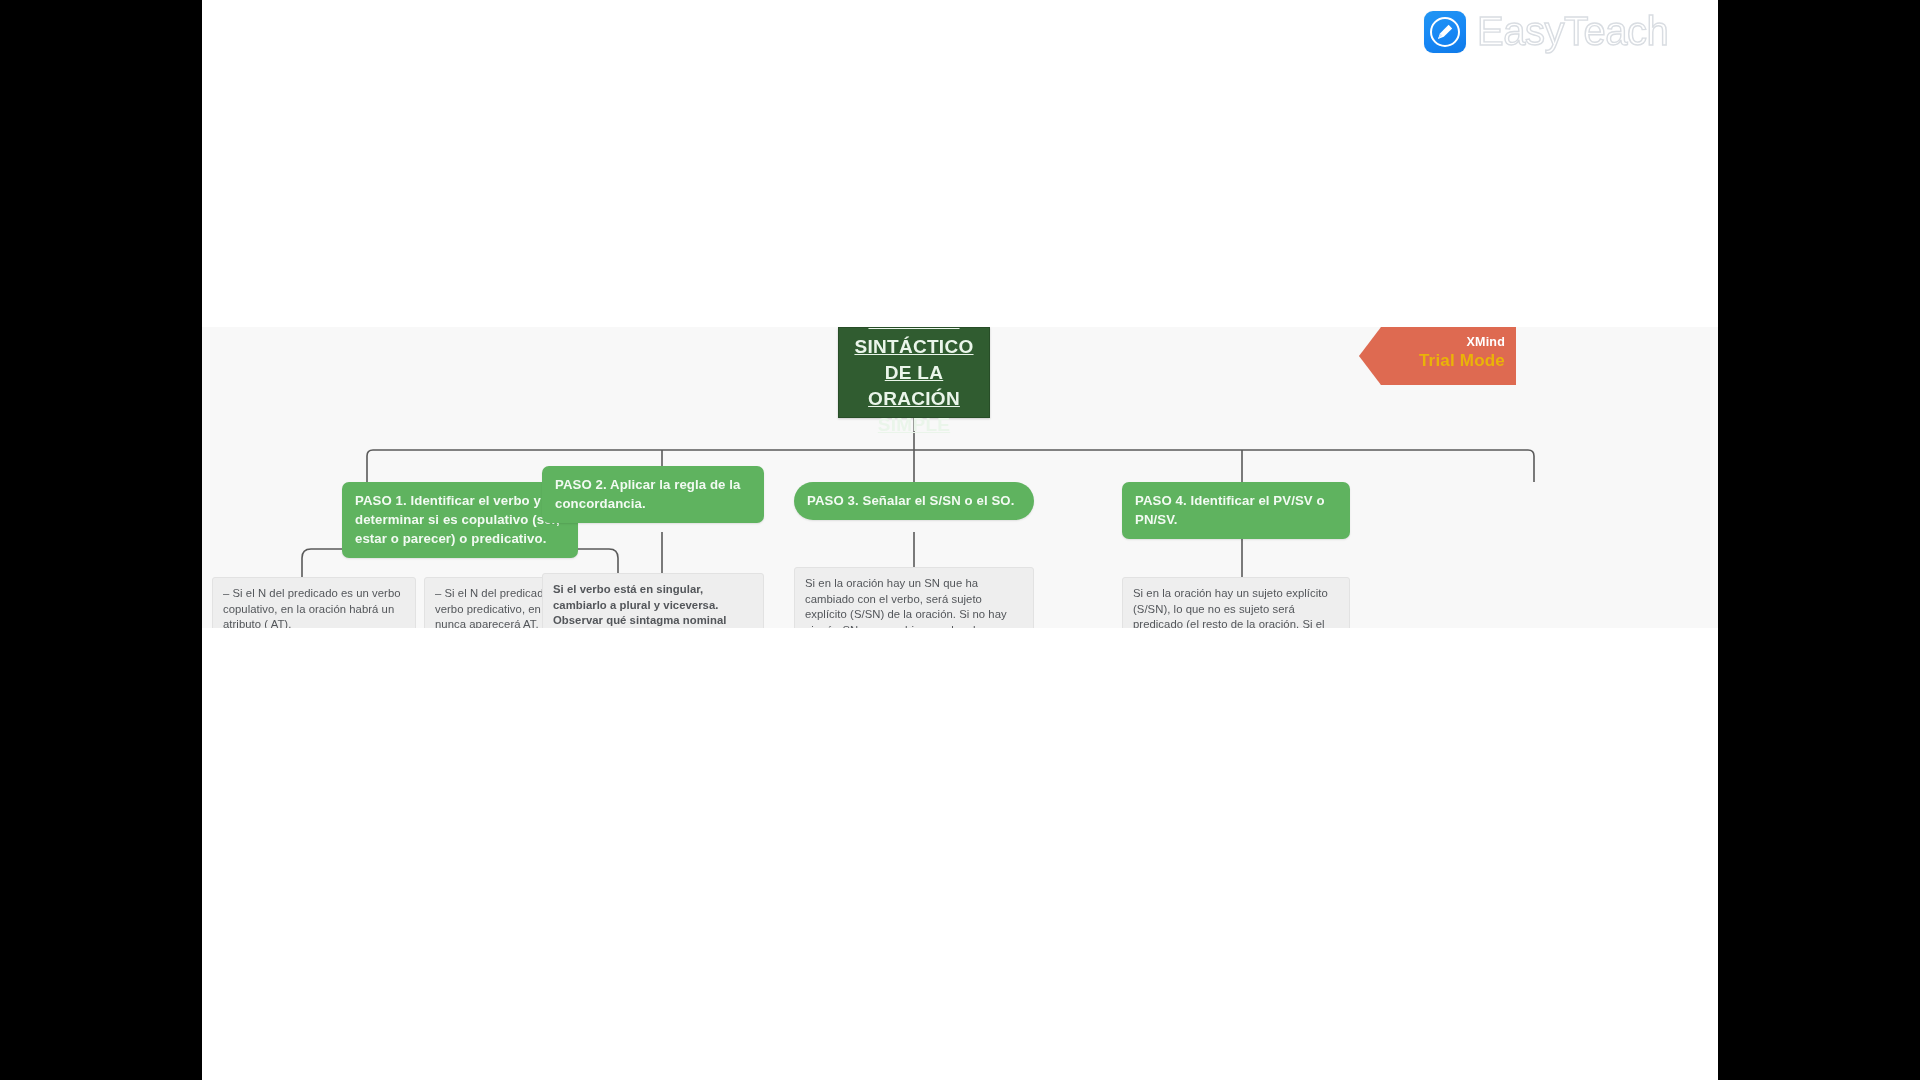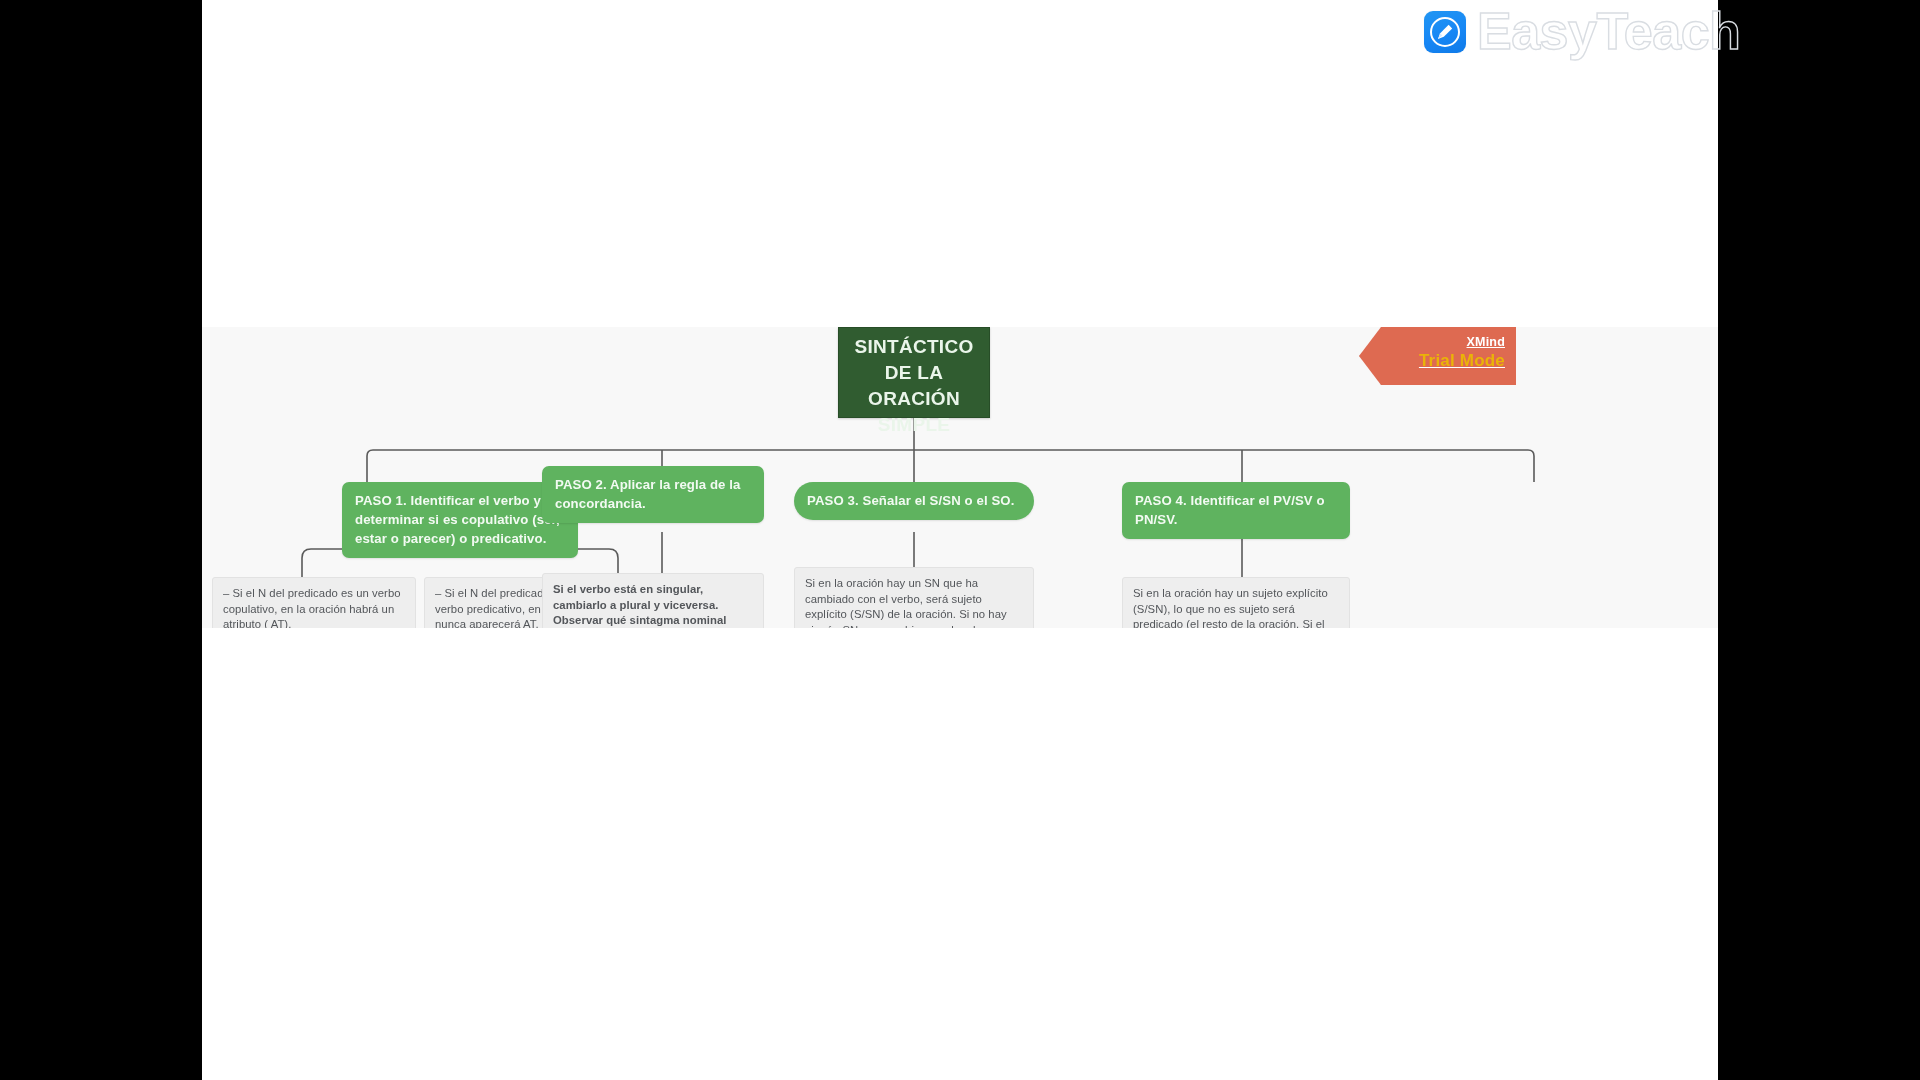--- a/index.html
+++ b/index.html
@@ -61,24 +61,24 @@
     box-sizing: border-box;
   }
   #logo-mark .pen {
     position: absolute;
     left: 11px;
     top: 11px;
     width: 20px;
     height: 20px;
   }
   #logo-text {
-    font-size: 52px;
+    font-size: 40px;
     line-height: 40px;
     letter-spacing: -0.5px;
-    font-weight: 700;
+    font-weight: 400;
     color: transparent;
     -webkit-text-stroke: 1.4px #d9dde2;
     white-space: nowrap;
     padding-bottom: 3px;
     user-select: none;
   }
 
   
   #canvas {
     position: absolute;
@@ -112,20 +112,21 @@
     font-size: 19px;
     line-height: 26px;
     font-weight: 700;
     letter-spacing: 0.3px;
     text-align: center;
     display: flex;
     align-items: center;
     justify-content: center;
     padding: 8px 14px;
     box-shadow: 0 1px 2px rgba(0,0,0,0.18);
+    text-decoration: underline;
   }
 
   .step-node {
     background: #5fb35f;
     border-radius: 7px;
     color: #f2faf2;
     font-size: 13.2px;
     line-height: 19px;
     font-weight: 700;
     letter-spacing: 0.1px;
@@ -162,21 +163,20 @@
     background: #de6a51;
     clip-path: polygon(22px 0, 157px 0, 157px 58px, 22px 58px, 0 29px);
     box-shadow: 0 1px 3px rgba(0,0,0,0.2);
   }
   #trial-ribbon .labels {
     position: absolute;
     right: 11px;
     top: 7px;
     text-align: right;
     color: #ffffff;
-    text-decoration: underline;
   }
   #trial-ribbon .xmind {
     font-size: 12.5px;
     line-height: 16px;
     font-weight: 700;
     letter-spacing: 0.2px;
   }
   #trial-ribbon .mode {
     font-size: 17px;
     line-height: 22px;

